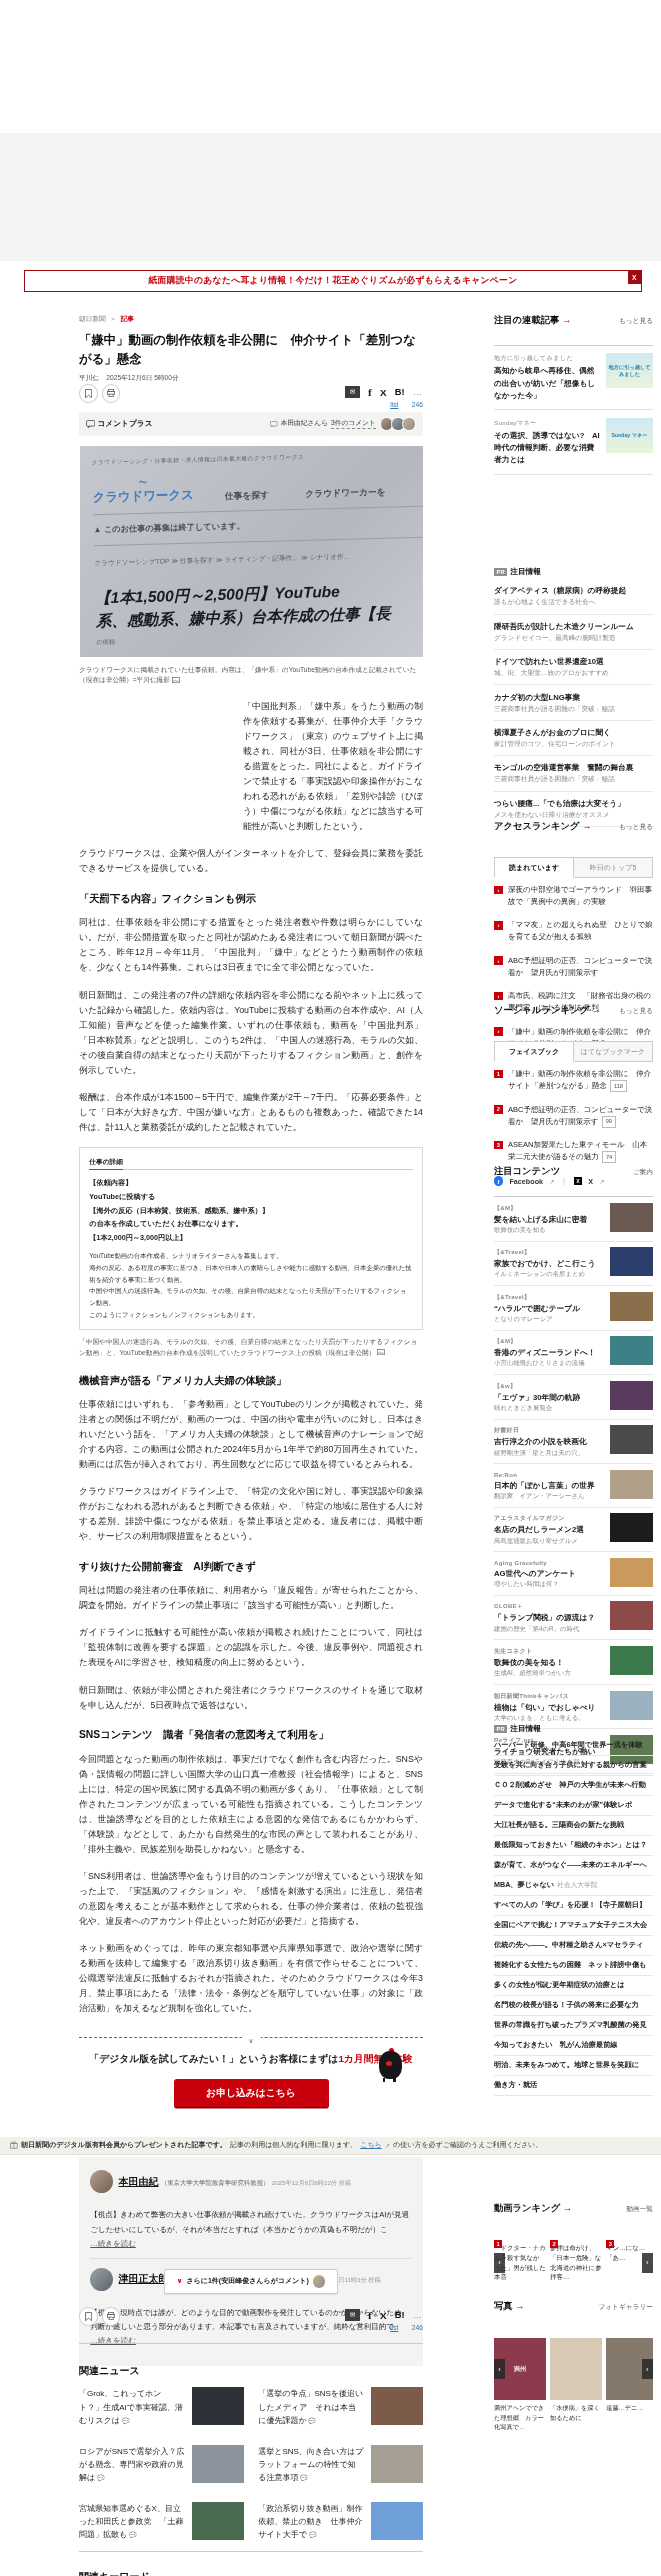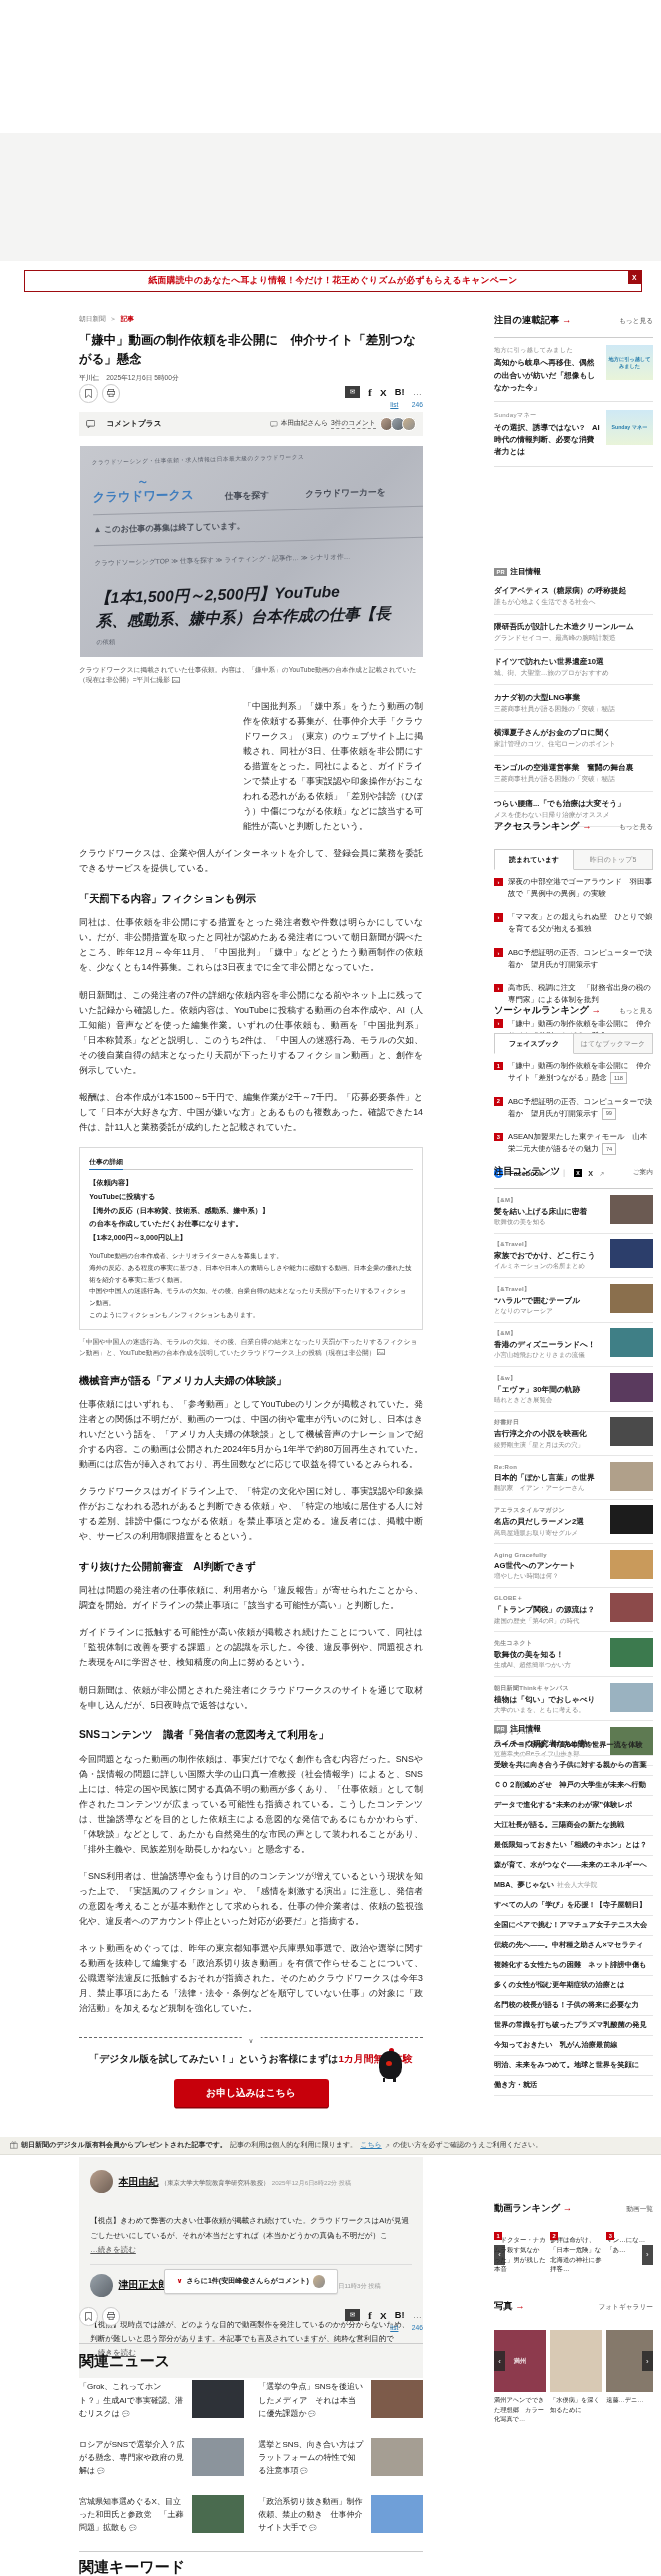--- a/index.html
+++ b/index.html
@@ -35,21 +35,21 @@
   .fb-f { font-family:"Liberation Serif","DejaVu Serif",serif; font-weight:bold; font-size:11.3px; color:#1b1b1b; cursor:pointer; }
   .x-logo { font-weight:bold; font-size:9.8px; color:#111; cursor:pointer; }
   .hatena { font-weight:bold; font-size:9.3px; color:#111; cursor:pointer; }
   .dots { color:#888; font-size:9.3px; letter-spacing:1px; cursor:pointer; }
   .listrow { display:flex; justify-content:flex-end; gap:13.4px; margin-top:3.1px; font-size:6.7px; }
   .listrow .list { color:#2a7ab5; text-decoration:underline; cursor:pointer; }
   .listrow .cnt { color:#2a7ab5; }
 
   
   .commentbar { top:412px; left:79px; width:344px; height:24px; background:#f3f3f1; display:flex; align-items:center; justify-content:space-between; padding:0 7.2px; }
-  .commentbar .left { display:flex; align-items:center; gap:11px; font-weight:bold; font-size:7.7px; color:#222; }
+  .commentbar .left { display:flex; align-items:center; gap:2px; font-weight:bold; font-size:7.7px; color:#222; }
   .commentbar .right { display:flex; align-items:center; gap:3.1px; font-size:6.7px; color:#333; }
   .commentbar .cntlink { border-bottom:0.5px dashed #888; cursor:pointer; }
   .mini-avatars { display:flex; margin-left:3.1px; }
   .mini-avatars span { width:13.4px; height:13.4px; border-radius:50%; border:0.5px solid #fff; margin-left:-2.1px; display:block; }
 
   
   .hero { top:446px; left:80px; width:343px; height:211px; background:linear-gradient(135deg,#c6c8ce,#b4b7bf 60%,#c9cbd1); overflow:hidden; }
   .hero-inner { position:absolute; top:9.3px; left:14.4px; width:330px; transform:rotate(-1.5deg); color:#3a3e47; }
   .hero-tag { font-size:5.7px; letter-spacing:0.5px; color:#585d68; }
   .hero-logo-row { display:flex; align-items:flex-end; gap:31px; margin-top:11.3px; }
@@ -98,44 +98,44 @@
 
   
   .comments { top:2157px; left:79px; width:344px; background:#f3f3f1; padding:9.3px 11.3px 10.3px; }
   .cmt { padding:4.1px 0 7.2px; }
   .cmt + .cmt { border-top:0.5px solid #ddd; padding-top:8.2px; }
   .cmt-head { display:flex; align-items:center; gap:5.2px; }
   .cmt-avatar { width:23px; height:23px; border-radius:50%; flex:none; }
   .cmt-name { font-size:10px; font-weight:bold; color:#111; text-decoration:underline; cursor:pointer; }
   .cmt-affil { font-size:6.4px; color:#666; }
   .cmt-date { font-size:6.2px; color:#999; }
-  .cmt-body { margin-top:21px; font-size:7.5px; line-height:1.9; color:#222; }
+  .cmt-body { margin-top:15px; font-size:7.5px; line-height:1.9; color:#222; }
   .cmt-more { color:#555; text-decoration:underline; cursor:pointer; white-space:nowrap; }
   .cmt-btnwrap { text-align:center; margin-top:4.1px; }
   .cmt-btn { display:inline-flex; align-items:center; gap:4.1px; background:#fff; border:0.5px solid #ccc; border-radius:2.1px; padding:5.2px 11.3px; font-size:7px; font-weight:bold; color:#222; cursor:pointer; box-shadow:0 0.5px 1px rgba(0,0,0,.08); }
   .cmt-btn .vee { color:#c7000b; font-weight:bold; }
   .cmt-btn .av { width:12.4px; height:12.4px; border-radius:50%; background:linear-gradient(135deg,#c9b18f,#8d8d8d); display:inline-block; }
 
   .actions2 { top:2307px; }
 
   
   .related { top:2343px; left:79px; width:344px; border-top:0.5px solid #ccc; padding-top:8.2px; }
-  .sec-h { font-size:15px; font-weight:bold; color:#111; }
+  .sec-h { font-size:10px; font-weight:bold; color:#111;margin-top:12px; }
   .rel-grid { margin-top:9.3px; display:grid; grid-template-columns:1fr 1fr; column-gap:14.4px; row-gap:17.5px; }
   .rel-item { display:flex; gap:7.2px; cursor:pointer; }
   .rel-item .t { flex:1; font-size:8px; line-height:1.65; color:#222; }
   .rel-item .thumb { width:52px; height:38px; flex:none; }
   .bub { color:#8a8a8a; font-size:6.2px; }
 
   
   .keywords { top:2551px; left:79px; width:344px; border-top:0.5px solid #ccc; padding-top:6px; }
 
   
   .sb { left:494px; width:159px; }
-  .sb-head { display:flex; justify-content:space-between; align-items:baseline; border-bottom:0.5px solid #ccc; padding-bottom:10px; }
+  .sb-head { display:flex; justify-content:space-between; align-items:baseline; border-bottom:0.5px solid #ccc; padding-bottom:18px; }
   .sb-title { font-size:9.3px; font-weight:bold; color:#111; }
   .red-arrow { color:#c7000b; font-weight:bold; }
   .sb-more { font-size:6.7px; color:#555; cursor:pointer; }
   .serial { top:314px; }
   .serial-item { display:flex; gap:6.2px; padding:7.2px 0; border-bottom:0.5px solid #e2e2e2; cursor:pointer; }
   .serial-item .tx { flex:1; }
   .serial-item .lab { font-size:6.2px; color:#888; letter-spacing:0.3px; }
   .serial-item .t { margin-top:2.1px; font-size:7.7px; font-weight:bold; line-height:1.6; color:#222; }
   .serial-item .thumb { width:47px; height:35px; flex:none; display:flex; align-items:center; justify-content:center; text-align:center; font-size:5.2px; }
   .thumb-chihou { background:linear-gradient(#cfe9f5,#e9f4d9); color:#2b7fae; font-weight:bold; }

